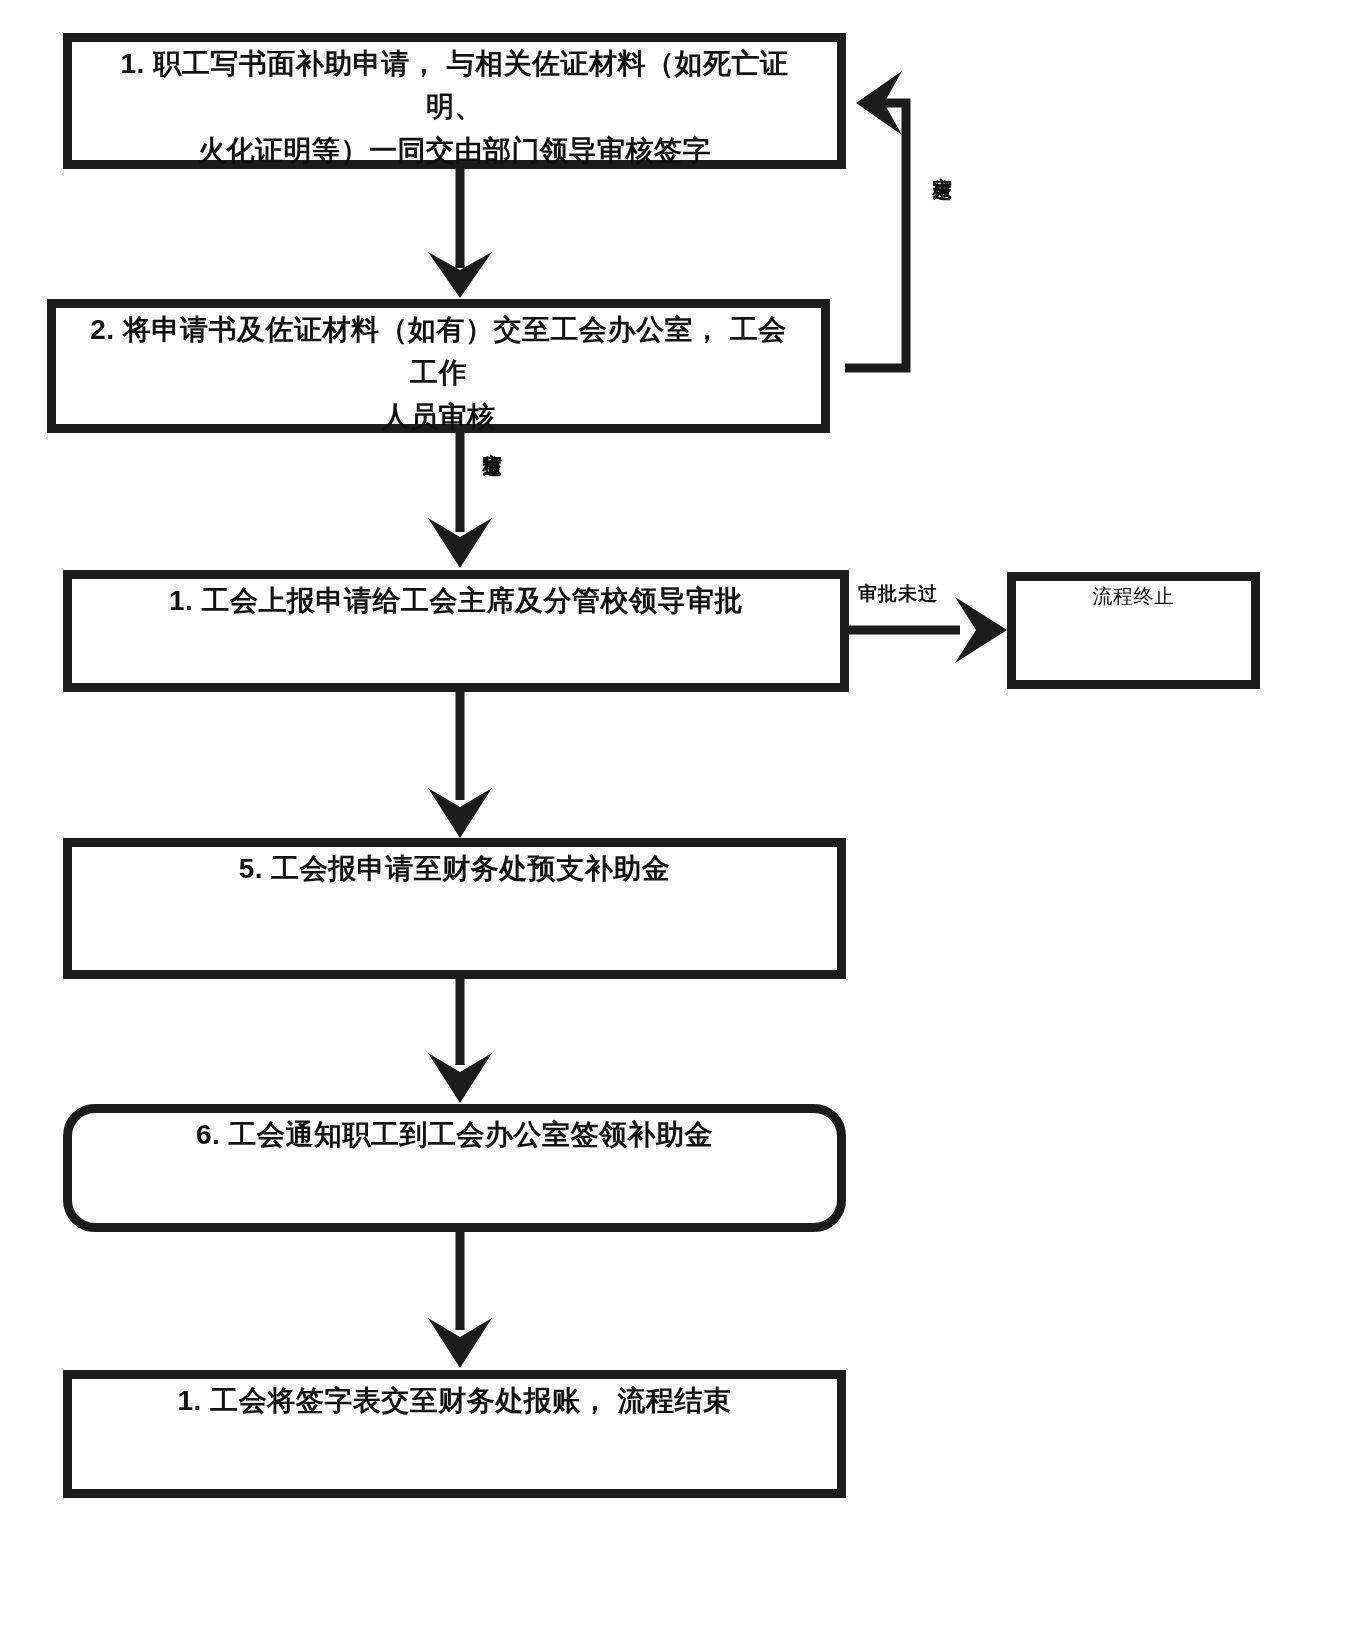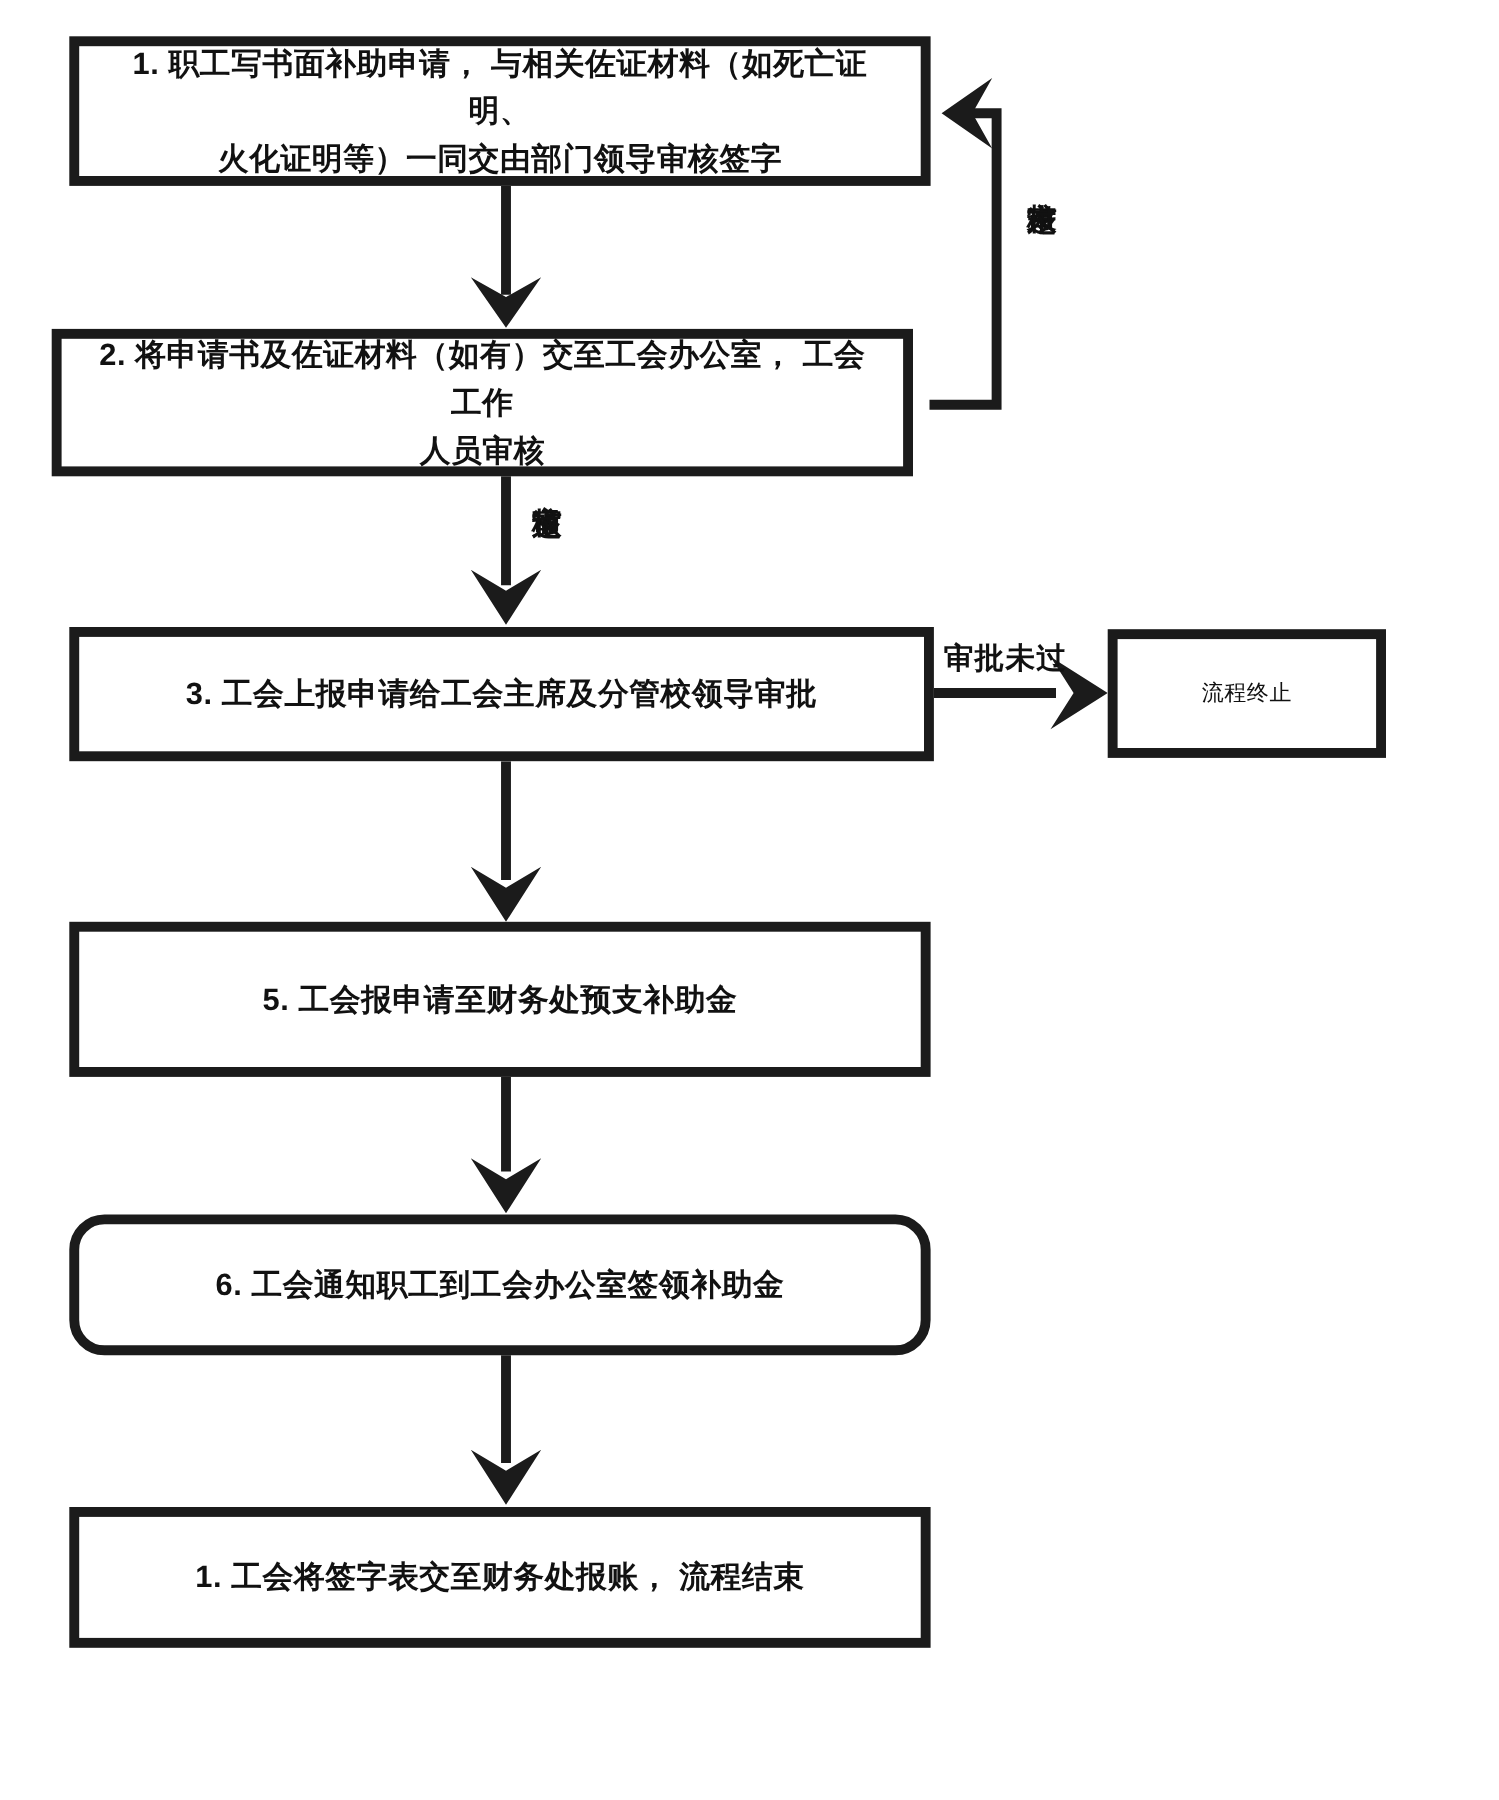--- a/index.html
+++ b/index.html
@@ -17,40 +17,39 @@
     height: 1636px;
     background: #ffffff;
     overflow: hidden;
   }
   .node {
     position: absolute;
     box-sizing: border-box;
     border: 9px solid #1b1b1b;
     background: #ffffff;
     display: flex;
-    align-items: center;
     justify-content: center;
     text-align: center;
   }
   .node .label {
     font-size: 28px;
     font-weight: 700;
     line-height: 1.55;
     color: #111111;
     letter-spacing: 0.5px;
     padding: 0 26px;
     white-space: pre-line;
   }
   .node.terminal .label {
     font-weight: 400;
     font-size: 20px;
   }
   .edge-label {
     position: absolute;
-    font-size: 27px;
+    font-size: 19px;
     font-weight: 700;
     color: #111111;
     line-height: 1.12;
     letter-spacing: 1px;
   }
   .edge-label.vertical {
     writing-mode: vertical-rl;
     text-orientation: upright;
     white-space: nowrap;
   }
@@ -107,21 +106,21 @@
     <span class="label">1. 职工写书面补助申请， 与相关佐证材料（如死亡证明、
 火化证明等）一同交由部门领导审核签字</span>
   </div>
 
   <div class="node" style="left:47px; top:299px; width:783px; height:134px;">
     <span class="label">2. 将申请书及佐证材料（如有）交至工会办公室， 工会工作
 人员审核</span>
   </div>
 
   <div class="node" style="left:63px; top:570px; width:786px; height:122px;">
-    <span class="label">3. 工会上报申请给工会主席及分管校领导审批</span>
+    <span class="label">1. 工会上报申请给工会主席及分管校领导审批</span>
   </div>
 
   <div class="node terminal" style="left:1007px; top:572px; width:253px; height:117px;">
     <span class="label">流程终止</span>
   </div>
 
   <div class="node" style="left:63px; top:838px; width:783px; height:141px;">
     <span class="label">5. 工会报申请至财务处预支补助金</span>
   </div>
 

